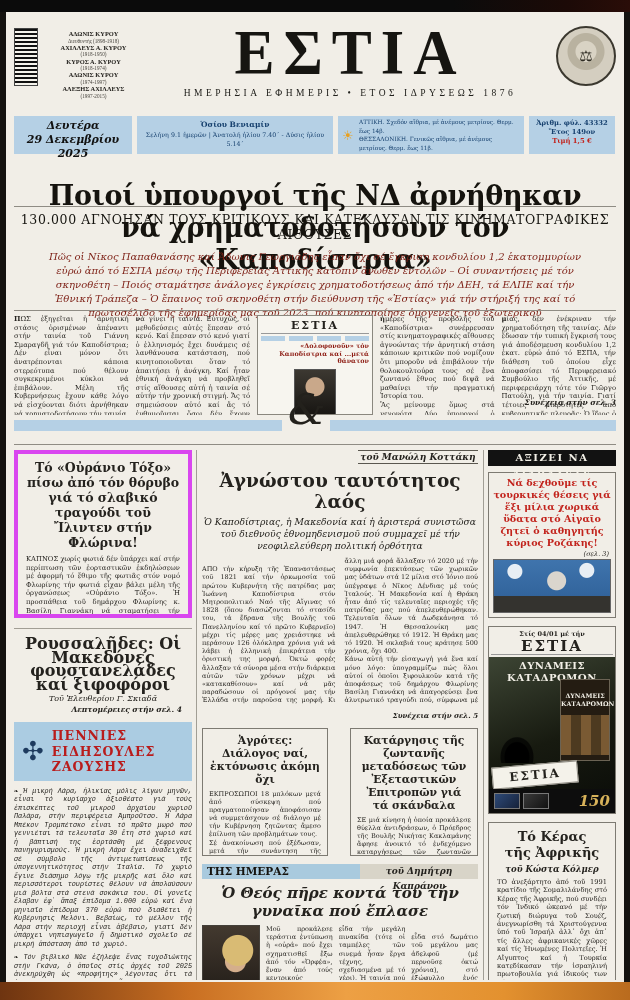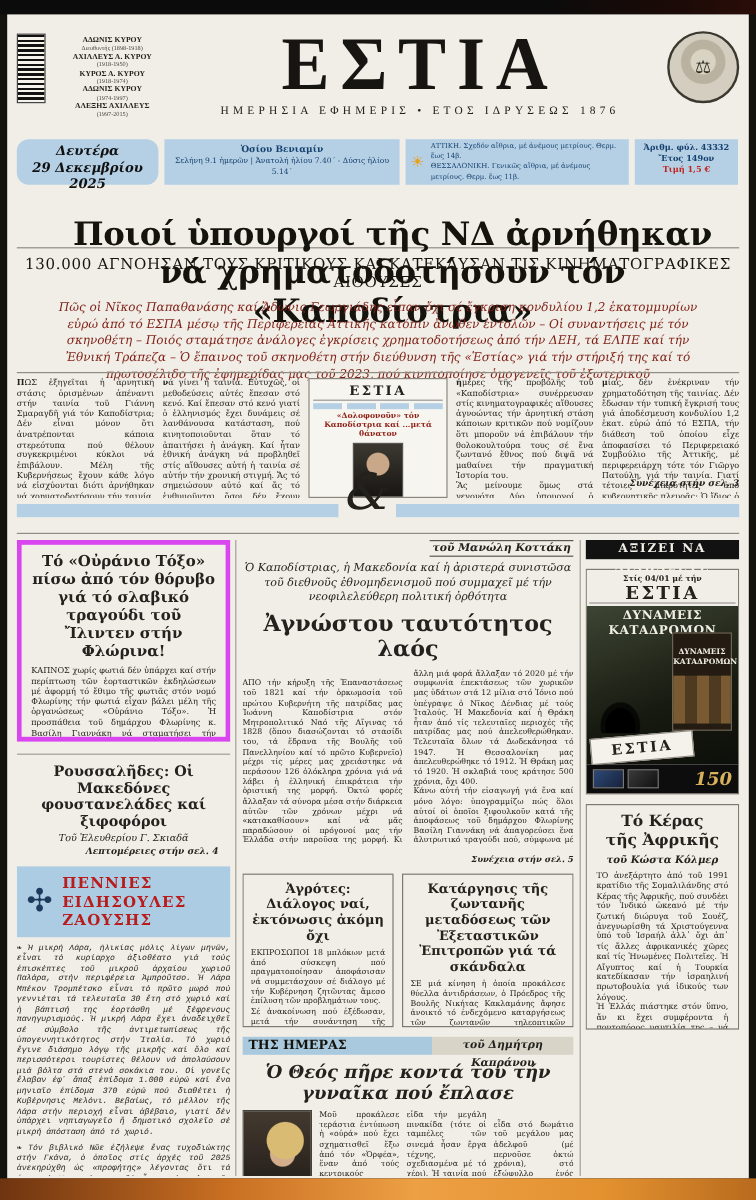--- a/index.html
+++ b/index.html
@@ -23,88 +23,88 @@
   #paper-title{font-size:60px;font-weight:bold;letter-spacing:9px;line-height:66px;color:#161511;
         transform:scaleY(1.05);}
   #paper-subtitle{font-size:9.5px;letter-spacing:3.5px;margin-top:2px;color:#21201c;}
   #emblem{width:56px;height:56px;border-radius:50%;border:2px solid #3b382f;margin-top:6px;
         background:radial-gradient(circle at 50% 42%,#d9d3c4 0 10px,#b9b2a0 11px 18px,#d4cec0 19px);
         display:flex;align-items:center;justify-content:center;font-size:15px;color:#2e2b22;}
 
   
   #infobar{left:8px;top:104px;width:602px;height:38px;display:flex;gap:5px;}
   .info-box{background:#b5d0e5;color:#16406e;padding:3px 4px;box-sizing:border-box;}
-  #info-date{width:118px;text-align:center;color:#111;font-style:italic;border-radius:10px;}
+  #info-date{width:118px;text-align:center;color:#111;font-style:italic;}
   #info-date .d1{font-size:11px;font-weight:bold;line-height:14px;}
   #info-date .d2{font-size:11px;font-weight:bold;line-height:14px;}
   #info-saint{width:196px;text-align:center;}
   #info-saint .s1{font-size:7.5px;font-weight:bold;line-height:11px;}
   #info-saint .s2{font-size:6.3px;line-height:9px;}
   #info-weather{width:186px;display:flex;gap:3px;align-items:center;}
   #sun{font-size:13px;color:#e8a020;line-height:13px;flex:0 0 14px;}
   #weather-lines{flex:1;}
   #info-weather .w{font-size:5.8px;line-height:8.5px;text-align:left;}
   #info-issue{width:86px;text-align:center;}
   #info-issue .i{font-size:6.8px;font-weight:bold;line-height:9px;}
   #info-issue .price{color:#c2231c;}
 
   
   #kicker{left:8px;top:146px;width:602px;border-top:1px solid #8f8c84;padding-top:5px;
         text-align:center;font-size:12.5px;letter-spacing:.6px;color:#15140f;margin-top:48px;}
-  #headline{left:20px;top:168px;width:602px;text-align:center;font-weight:bold;
+  #headline{left:8px;top:168px;width:602px;text-align:center;font-weight:bold;
         font-size:27px;line-height:32px;color:#15130e;letter-spacing:-.3px;}
   #deck{left:8px;top:238px;width:602px;box-sizing:border-box;padding:0 22px;text-align:center;
         font-style:italic;font-size:10px;line-height:14px;color:#7d1f15;}
   .rule{left:8px;width:602px;height:1px;background:#8f8c84;}
 
   
   #body-row{left:8px;top:303px;width:602px;height:100px;display:flex;gap:7px;}
   .bodycol{flex:1;font-size:6.8px;line-height:8.6px;text-align:justify;overflow:hidden;white-space:pre-line;}
   .bodycol::first-letter{font-weight:bold;}
   #inset{flex:0 0 116px;border:1px solid #8a877e;background:#f7f5ef;padding:3px;box-sizing:border-box;overflow:hidden;}
   #inset-brand{text-align:center;font-weight:bold;font-size:11px;letter-spacing:2px;border-bottom:1px solid #999;padding-bottom:1px;}
   #inset-strip{height:5px;margin:2px 0;background:repeating-linear-gradient(90deg,#b5d0e5 0 24px,#f7f5ef 24px 28px);}
-  #inset-headline{color:#8e1d14;font-weight:bold;font-size:6.4px;line-height:7.6px;text-align:center;}
+  #inset-headline{color:#8e1d14;font-weight:bold;font-size:6.4px;line-height:7.6px;text-align:right;}
   #inset-photo{width:40px;height:44px;margin:3px auto 0;background:
         radial-gradient(circle at 50% 38%,#c9a88a 0 9px,rgba(0,0,0,0) 10px),
         linear-gradient(180deg,#3c3831,#181613);border:1px solid #555;}
   #ampersand{left:282px;top:376px;font-size:42px;font-style:italic;line-height:44px;color:#23211c;z-index:3;}
   .blue-bar{top:408px;height:11px;background:#b5d0e5;}
   #main-cont{left:420px;top:386px;width:190px;text-align:right;font-weight:bold;font-style:italic;font-size:7.5px;}
 
   
   .vsep{top:438px;width:1px;height:530px;background:#a19e95;}
   #col-left{left:8px;top:438px;width:178px;height:530px;overflow:hidden;}
   #col-mid{left:196px;top:438px;width:276px;height:530px;overflow:hidden;}
   #col-right{left:482px;top:438px;width:128px;height:530px;overflow:hidden;}
 
   
   #rainbow-box{border:4px solid #d946ef;padding:6px 8px;height:168px;box-sizing:border-box;overflow:hidden;}
   #rainbow-headline{font-weight:bold;font-size:12.5px;line-height:15px;text-align:center;}
   #rainbow-body{margin-top:5px;font-size:6.8px;line-height:8.6px;text-align:justify;}
   .cont{font-weight:bold;font-style:italic;font-size:7px;text-align:right;margin-top:2px;}
   #rous{margin-top:10px;border-top:1px solid #a19e95;padding-top:8px;}
-  #rous-headline{font-weight:bold;font-size:12px;line-height:13.5px;text-align:center;}
+  #rous-headline{font-weight:bold;font-size:16px;line-height:13.5px;text-align:center;}
   #rous-byline{font-style:italic;font-size:8px;text-align:center;margin-top:3px;}
   #rous-note{font-weight:bold;font-style:italic;font-size:7.5px;text-align:right;padding-right:10px;margin-top:2px;}
   #pennies-box{margin-top:8px;background:#abcce2;padding:6px 8px;display:flex;gap:8px;align-items:center;}
   #pennies-orn{font-size:26px;line-height:28px;color:#1d3a5e;}
   #pennies-lines{color:#b91c1c;font-weight:bold;font-size:12.5px;line-height:15.5px;letter-spacing:1px;}
   #pennies-items{margin-top:6px;font-style:italic;font-size:6.8px;line-height:8.5px;text-align:justify;height:216px;overflow:hidden;}
   .penny{margin-bottom:5px;font-family:Liberation Mono, monospace;}
   .leaf{font-style:normal;font-size:7px;}
 
   
   #kot-byline{margin-left:auto;width:120px;text-align:center;border-top:1px solid #5a574f;border-bottom:1px solid #5a574f;
         font-weight:bold;font-style:italic;font-size:9px;padding:1px 0;}
   #kot-headline{margin-top:6px;text-align:center;font-weight:bold;font-size:18.5px;line-height:21px;}
   #kot-deck{margin-top:4px;text-align:center;font-style:italic;font-size:9.2px;line-height:12px;}
   #kot-body{margin-top:5px;height:152px;column-count:2;column-gap:9px;font-size:6.5px;line-height:8.2px;
         text-align:justify;overflow:hidden;white-space:pre-line;}
-  #mid-boxes{margin-top:8px;display:flex;gap:7px;height:128px;}
+  #mid-boxes{margin-top:8px;display:flex;gap:22px;height:128px;}
   .mid-box{border:1px solid #7d7a72;padding:5px 6px;box-sizing:border-box;overflow:hidden;}
   #farmers-box{flex:0 0 126px;}
   #parl-box{flex:1;}
   .mid-box .h{font-weight:bold;font-size:10.8px;line-height:13px;text-align:center;}
   .mid-box .b{margin-top:4px;font-size:6.5px;line-height:8.1px;text-align:justify;white-space:pre-line;}
   #imeras{margin-top:8px;}
   #imeras-header{display:flex;height:15px;}
   #imeras-label{flex:1;background:#a9cade;color:#15130e;font-weight:bold;font-size:10.5px;line-height:15px;padding-left:5px;}
   #imeras-byline{flex:0 0 118px;background:#d8d4c8;text-align:center;font-weight:bold;font-style:italic;
         font-size:9px;line-height:15px;}
@@ -257,22 +257,22 @@
         </div>
       </div>
       <div id="pennies-items">
         <div class="penny"><span class="leaf">❧</span> <span>Ἡ μικρή Λάρα, ἡλικίας μόλις λίγων μηνῶν, εἶναι τό κυρίαρχο ἀξιοθέατο γιά τούς ἐπισκέπτες τοῦ μικροῦ ἀρχαίου χωριοῦ Παλάρα, στήν περιφέρεια Ἀμπροῦτσο. Ἡ Λάρα Μπέκον Τρομπέτσκο εἶναι τό πρῶτο μωρό πού γεννιέται τά τελευταῖα 30 ἔτη στό χωριό καί ἡ βάπτισή της ἑορτάσθη μέ ξέφρενους πανηγυρισμούς. Ἡ μικρή Λάρα ἔχει ἀναδειχθεῖ σέ σύμβολο τῆς ἀντιμετωπίσεως τῆς ὑπογεννητικότητος στήν Ἰταλία. Τό χωριό ἔγινε διάσημο λόγῳ τῆς μικρῆς καί ὅλο καί περισσότεροι τουρίστες θέλουν νά ἀπολαύσουν μιά βόλτα στά στενά σοκάκια του. Οἱ γονεῖς ἔλαβαν ἐφ᾽ ἅπαξ ἐπίδομα 1.000 εὐρώ καί ἕνα μηνιαῖο ἐπίδομα 370 εὐρώ πού διαθέτει ἡ Κυβέρνησις Μελόνι. Βεβαίως, τό μέλλον τῆς Λάρα στήν περιοχή εἶναι ἀβέβαιο, γιατί δέν ὑπάρχει νηπιαγωγεῖο ἤ δημοτικό σχολεῖο σέ μικρή ἀπόσταση ἀπό τό χωριό.</span></div>
         <div class="penny"><span class="leaf">❧</span> <span>Τόν βιβλικό Νῶε ἐζήλεψε ἕνας τυχοδιώκτης στήν Γκάνα, ὁ ὁποῖος στίς ἀρχές τοῦ 2025 ἀνεκηρύχθη ὡς «προφήτης» λέγοντας ὅτι τά ἐφετινά Χριστούγεννα θά ἦταν τά τελευταῖα γιατί ἔρχεται κατακλυσμός. Χιλιάδες ἄνθρωποι ἄρχισαν νά τόν πιστεύουν, μέ τόν ψευτο-Νῶε νά τούς πείθει ὅτι πρέπει νά κατασκευάσουν ξύλινη κιβωτό. Τελικῶς 380.000 ὑπήκοοι πίστεψαν καί ἐπιβιβάσθηκαν στήν κιβωτό γιά νά γλυτώσουν ἀπό τό τέλος τοῦ κόσμου. Ὅταν ὅμως ἦλθαν τά Χριστούγεννα καί ἔξω ἦταν χαρά Θεοῦ, οἱ πιστοί τοῦ Γκανέζου Νῶε ἐξηγριώθηκαν, ἀλλά αὐτός ὄχι μόνο δέν ζήτησε συγγνώμη, ἀλλά τούς εἶπε ὅτι ὁ Θεός ἀνέβαλε τόν κατακλυσμό λόγῳ τῶν προσευχῶν καί ζήτησε ἐπί πλέον χρήματα. Τελικῶς οἱ πιστοί ἔκαψαν τήν κιβωτό καί ἐπέστρεψαν στήν καθημερινότητά τους.</span></div>
       </div>
     </div>
 
     <div class="abs" id="col-mid">
       <div id="kot-byline">τοῦ Μανώλη Κοττάκη</div>
+      <div id="kot-headline">Ἀγνώστου ταυτότητος λαός</div>
       <div id="kot-deck">Ὁ Καποδίστριας, ἡ Μακεδονία καί ἡ ἀριστερά συνιστῶσα τοῦ διεθνοῦς ἐθνομηδενισμοῦ πού συμμαχεῖ μέ τήν νεοφιλελεύθερη πολιτική ὀρθότητα</div>
-      <div id="kot-headline">Ἀγνώστου ταυτότητος λαός</div>
       <div id="kot-body">
         <span>ΑΠΟ τήν κήρυξη τῆς Ἐπαναστάσεως τοῦ 1821 καί τήν ὁρκωμοσία τοῦ πρώτου Κυβερνήτη τῆς πατρίδας μας Ἰωάννη Καποδίστρια στόν Μητροπολιτικό Ναό τῆς Αἴγινας τό 1828 (ὅπου διασώζονται τό στασίδι του, τά ἕδρανα τῆς Βουλῆς τοῦ Πανελληνίου καί τό πρῶτο Κυβερνεῖο) μέχρι τίς μέρες μας χρειάστηκε νά περάσουν 126 ὁλόκληρα χρόνια γιά νά λάβει ἡ ἑλληνική ἐπικράτεια τήν ὁριστική της μορφή. Ὀκτώ φορές ἄλλαξαν τά σύνορα μέσα στήν διάρκεια αὐτῶν τῶν χρόνων μέχρι νά «κατακαθίσουν» καί νά μᾶς παραδώσουν οἱ πρόγονοί μας τήν Ἑλλάδα στήν παροῦσα της μορφή. Κι ἄλλη μιά φορά ἄλλαξαν τό 2020 μέ τήν συμφωνία ἐπεκτάσεως τῶν χωρικῶν μας ὑδάτων στά 12 μίλια στό Ἰόνιο πού ὑπέγραψε ὁ Νῖκος Δένδιας μέ τούς Ἰταλούς. Ἡ Μακεδονία καί ἡ Θράκη ἦταν ἀπό τίς τελευταῖες περιοχές τῆς πατρίδας μας πού ἀπελευθερώθηκαν. Τελευταῖα ὅλων τά Δωδεκάνησα τό 1947. Ἡ Θεσσαλονίκη μας ἀπελευθερώθηκε τό 1912. Ἡ Θράκη μας τό 1920. Ἡ σκλαβιά τους κράτησε 500 χρόνια, ὄχι 400.
 Κάνω αὐτή τήν εἰσαγωγή γιά ἕνα καί μόνο λόγο: ὑπογραμμίζω πώς ὅλοι αὐτοί οἱ ὁποῖοι ξιφουλκοῦν κατά τῆς ἀποφάσεως τοῦ δημάρχου Φλωρίνης Βασίλη Γιαννάκη νά ἀπαγορεύσει ἕνα ἀλυτρωτικό τραγούδι πού, σύμφωνα μέ τά ΜΜΕ τῶν Σκοπί-</span>
         <span> </span>
         
       </div>
       <div class="cont">Συνέχεια στήν σελ. 5</div>
 
       <div id="mid-boxes">
         <div class="mid-box" id="farmers-box">
@@ -302,20 +302,25 @@
           <div class="im-col">
             <span>εἶδα στό δωμάτιο τοῦ μεγάλου μας ἀδελφοῦ (μέ περνοῦσε ὀκτώ χρόνια), στό ἐξώφυλλο ἑνός σκανδαλοθηρικοῦ περιοδικοῦ τῆς ἐποχῆς, πού λεγόταν «Ντετέκτιβ». Ἔκτοτε, ἡ Μπριζίτ Μπαρντό ἀπετέλεσε ἕνα ἀπό τά πρόσωπα πού δέθηκαν μέ τήν ἐφηβεία</span>
             
           </div>
         </div>
       </div>
     </div>
 
     <div class="abs" id="col-right">
       <div id="worth-banner">ΑΞΙΖΕΙ ΝΑ ΔΙΑΒΑΣΕΤΕ</div>
+      <div id="roz-box">
+        <div id="roz-headline">Νά δεχθοῦμε τίς τουρκικές θέσεις γιά ἕξι μίλια χωρικά ὕδατα στό Αἰγαῖο ζητεῖ ὁ καθηγητής κύριος Ροζάκης!</div>
+        <div id="roz-note">(σελ. 3)</div>
+        <div id="roz-photo"></div>
+      </div>
       <div id="promo-box">
         <div id="promo-top">
           <div id="promo-line1">Στίς 04/01 μέ τήν</div>
           <div id="promo-brand">ΕΣΤΙΑ</div>
         </div>
         <div id="promo-image">
           <div id="promo-title">
             <div>ΔΥΝΑΜΕΙΣ</div>
             <div>ΚΑΤΑΔΡΟΜΩΝ</div>
           </div>

